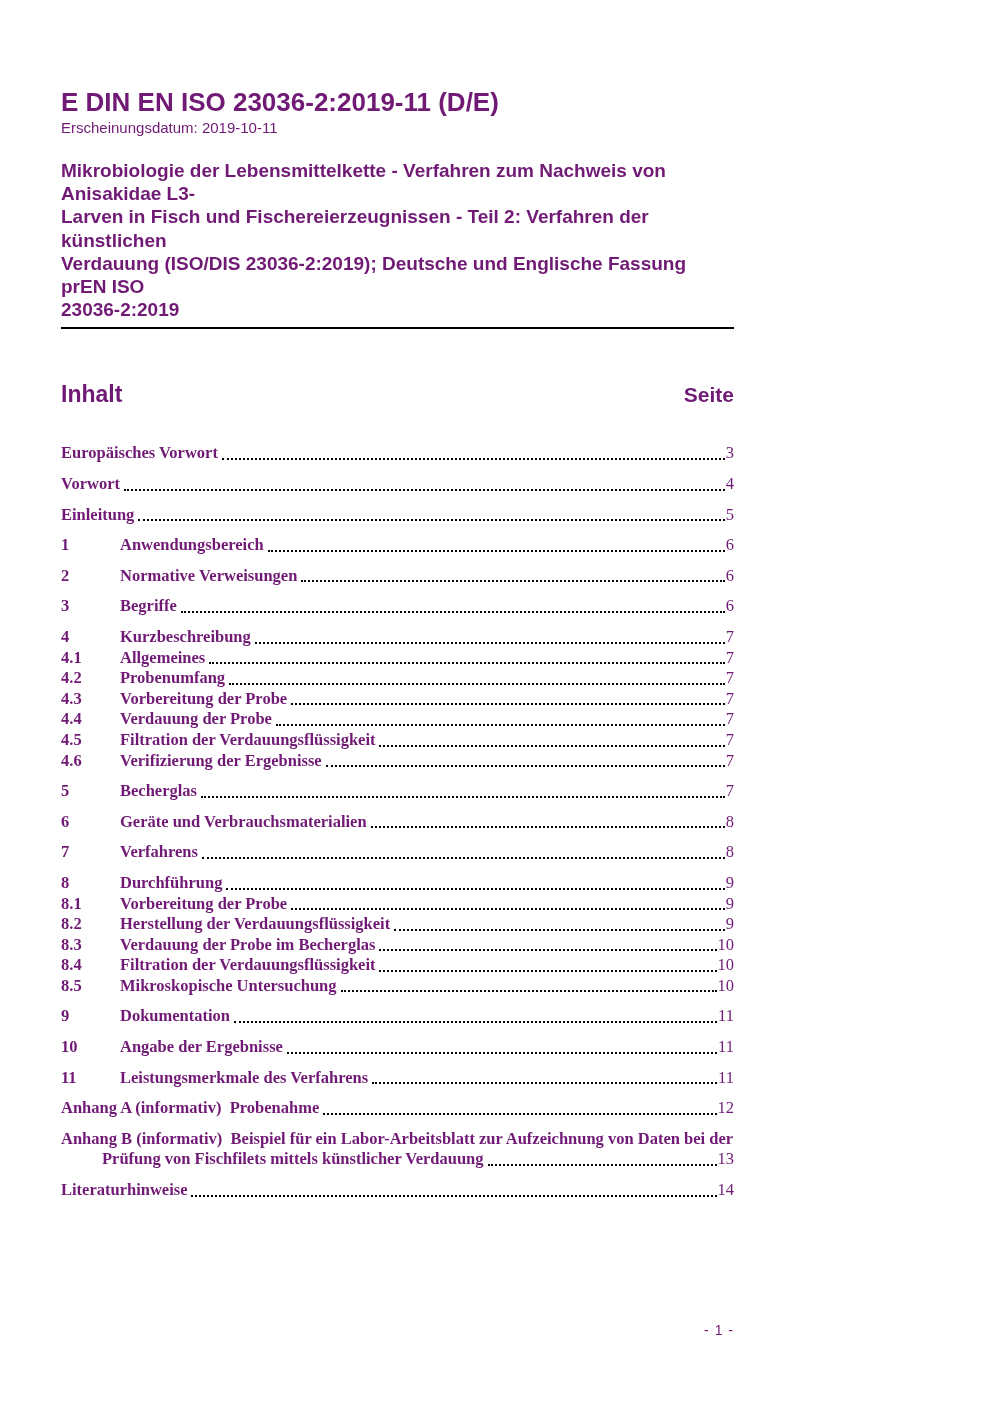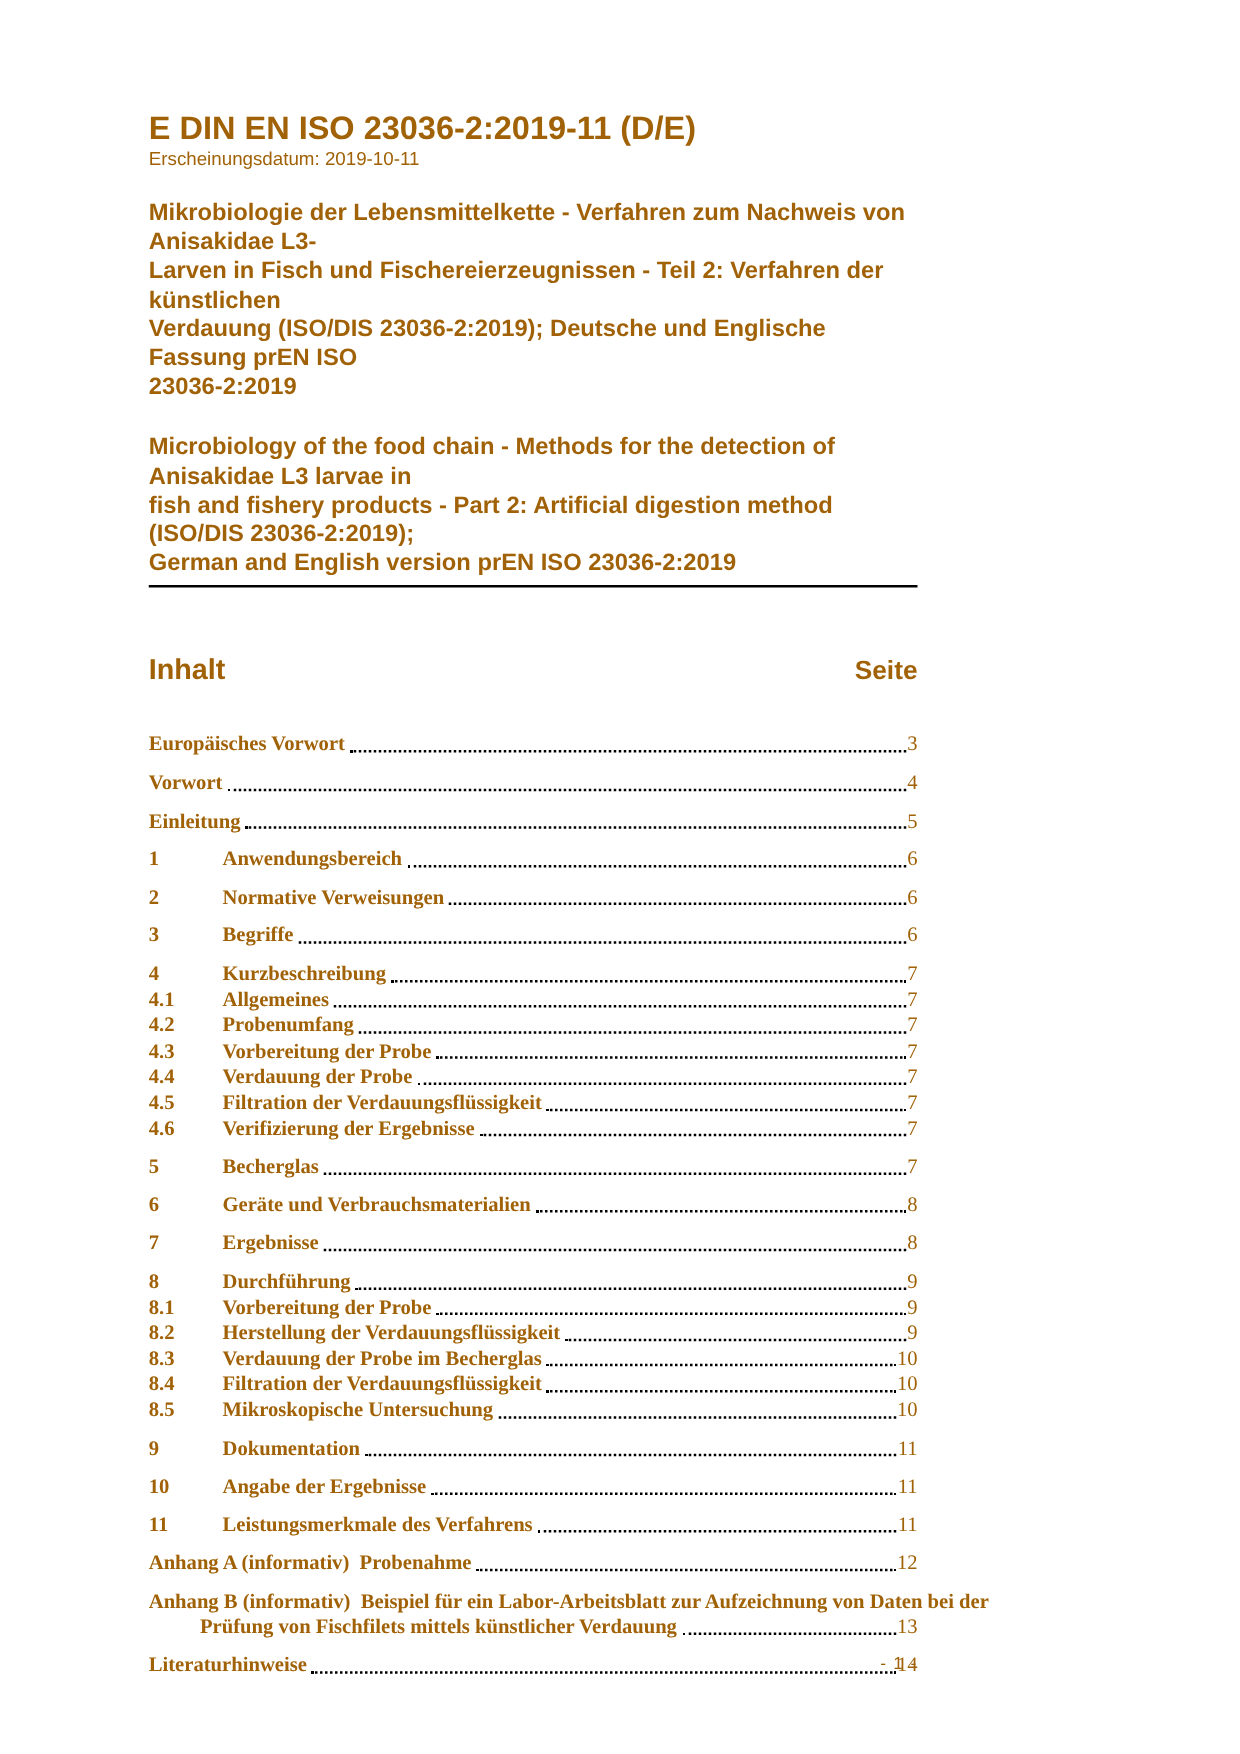--- a/index.html
+++ b/index.html
@@ -1,24 +1,24 @@
 <!DOCTYPE html>
 <html><head>
 <meta charset="utf-8">
 <style>
   html, body { margin: 0; padding: 0; background: #ffffff; }
   .page {
     position: relative;
     width: 792px;
     height: 1403px;
     background: #ffffff;
-    color: #a16207;
+    color: #701a75;
     overflow: hidden;
     box-sizing: border-box;
-    padding: 88px 58px 0 119px;
+    padding: 88px 58px 0 61px;
     font-family: "Liberation Sans", sans-serif;
   }
   h1.docnum {
     margin: 0;
     font-size: 26px;
     line-height: 28px;
     font-weight: bold;
     letter-spacing: 0;
   }
   .pubdate {
@@ -96,23 +96,20 @@
 
 <div class="page">
 
   <header>
     <h1 class="docnum">E DIN EN ISO 23036-2:2019-11 (D/E)</h1>
     <div class="pubdate">Erscheinungsdatum: 2019-10-11</div>
     <p class="doctitle de">Mikrobiologie der Lebensmittelkette - Verfahren zum Nachweis von Anisakidae L3-
 Larven in Fisch und Fischereierzeugnissen - Teil 2: Verfahren der künstlichen
 Verdauung (ISO/DIS 23036-2:2019); Deutsche und Englische Fassung prEN ISO
 23036-2:2019</p>
-    <p class="doctitle en">Microbiology of the food chain - Methods for the detection of Anisakidae L3 larvae in
-fish and fishery products - Part 2: Artificial digestion method (ISO/DIS 23036-2:2019);
-German and English version prEN ISO 23036-2:2019</p>
     <div class="rule"></div>
   </header>
 
   <div class="toc-head">
     <h2>Inhalt</h2>
     <span class="seite">Seite</span>
   </div>
 
   <nav class="toc" id="toc">
       <div class="toc-row">
@@ -197,21 +194,21 @@
         <span class="toc-page">7</span>
       </div>
       <div class="toc-row">
         <span class="toc-num">6</span>
         <span class="toc-label">Geräte und Verbrauchsmaterialien</span>
         <span class="toc-dots"></span>
         <span class="toc-page">8</span>
       </div>
       <div class="toc-row">
         <span class="toc-num">7</span>
-        <span class="toc-label">Ergebnisse</span>
+        <span class="toc-label">Verfahrens</span>
         <span class="toc-dots"></span>
         <span class="toc-page">8</span>
       </div>
       <div class="toc-row">
         <span class="toc-num">8</span>
         <span class="toc-label">Durchführung</span>
         <span class="toc-dots"></span>
         <span class="toc-page">9</span>
       </div>
       <div class="toc-row sub">

